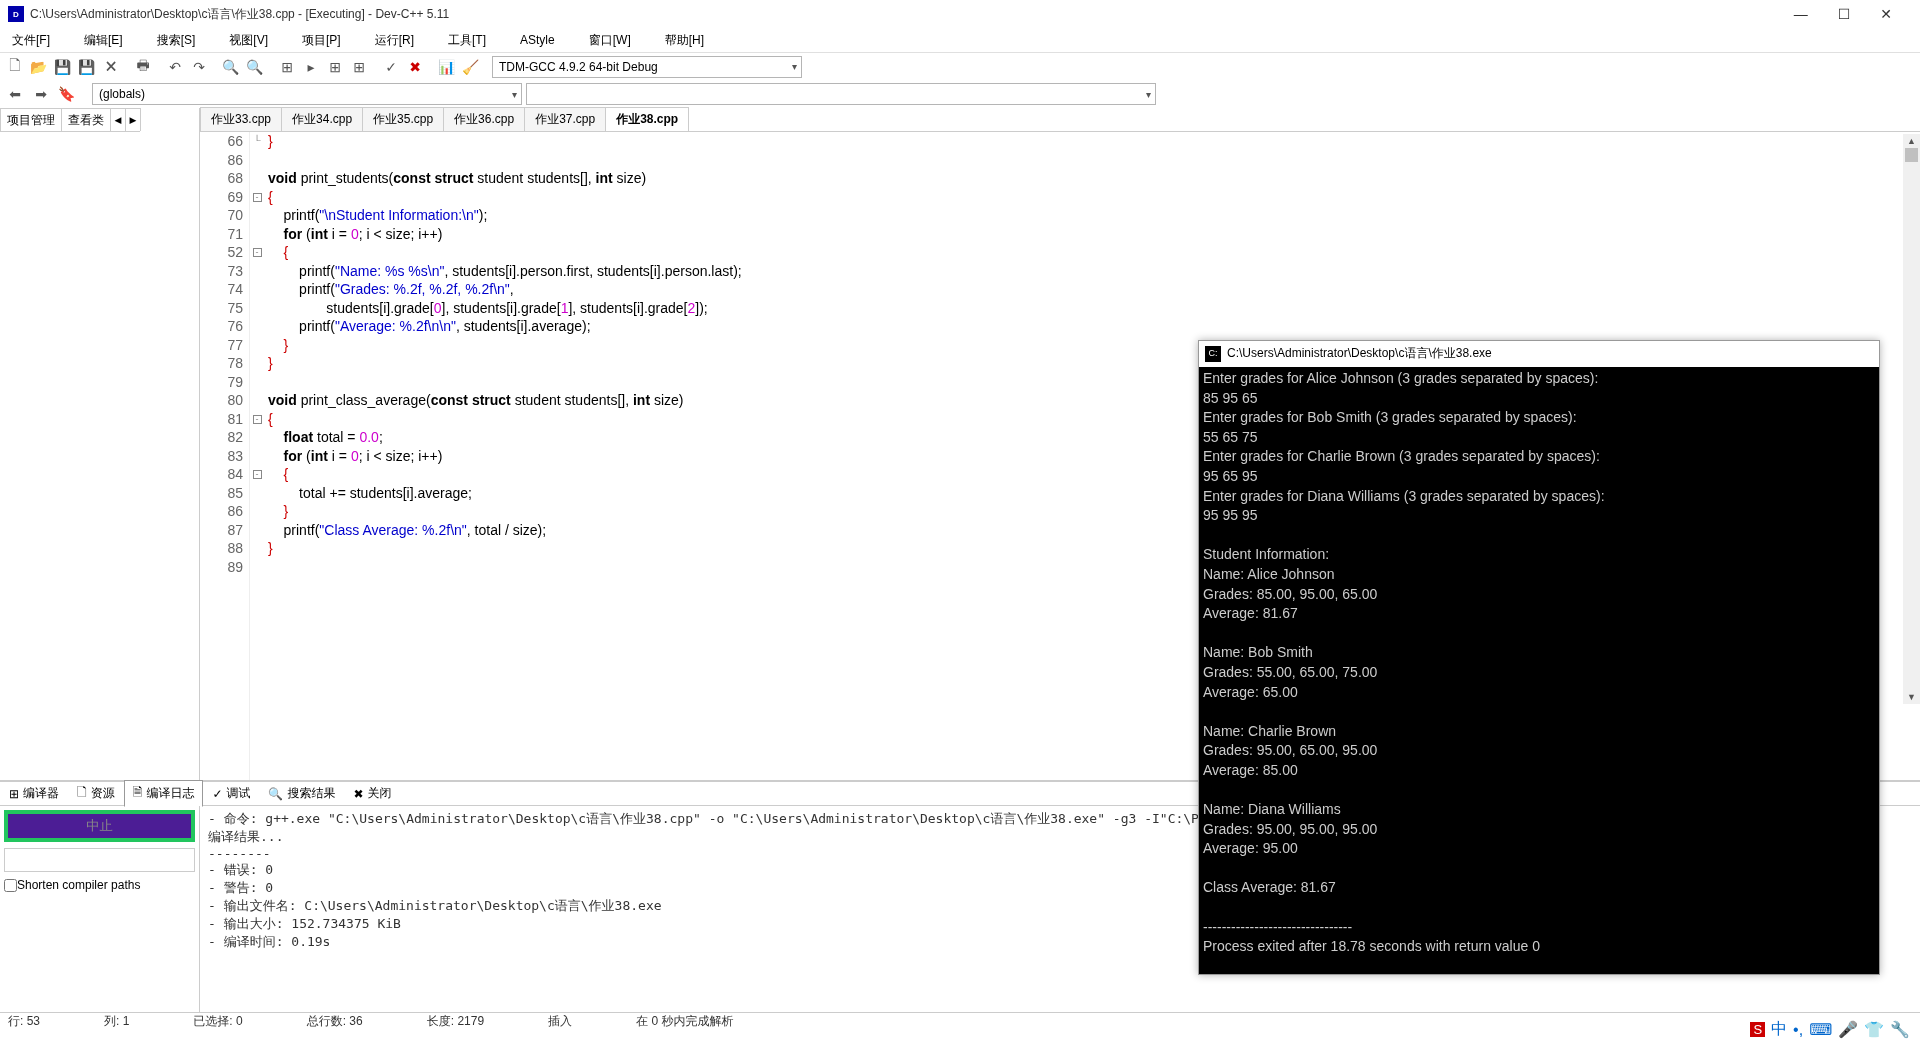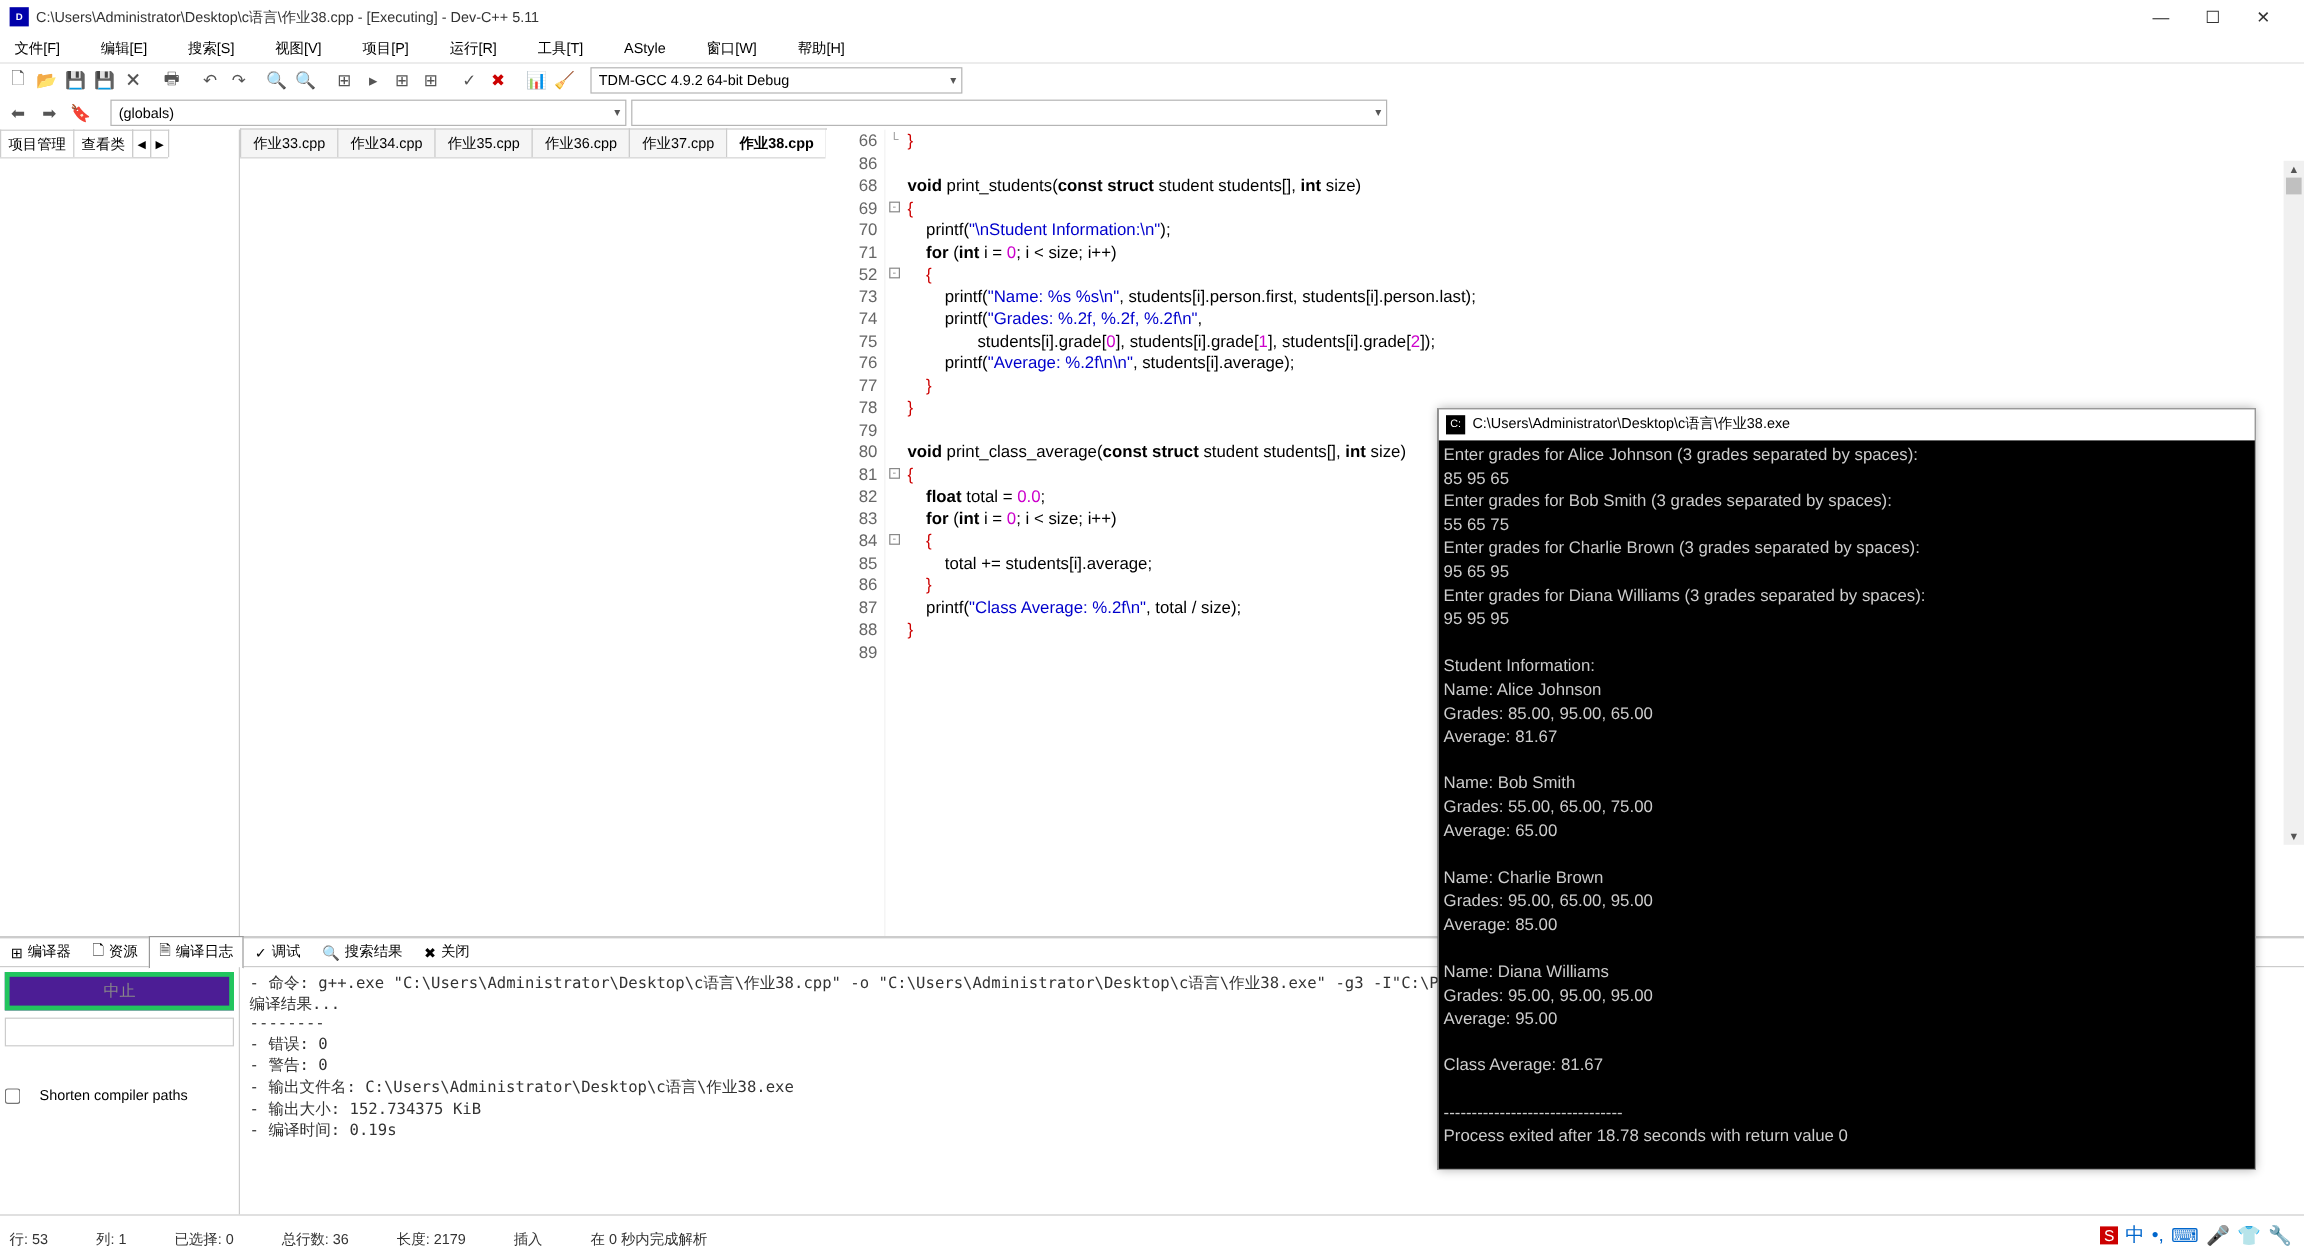--- a/index.html
+++ b/index.html
@@ -14,21 +14,21 @@
 .tbtn { width: 22px; height: 22px; border: 1px solid transparent; display: inline-flex; align-items: center; justify-content: center; font-size: 14px; color: #555; }
 .tsep { width: 6px; }
 .combo { height: 22px; border: 1px solid #b5b5b5; background: #fff; font-size: 12px; display: inline-flex; align-items: center; padding: 0 6px; position: relative; }
 .combo::after { content: "▾"; position: absolute; right: 4px; color: #555; font-size: 10px; }
 .toolbar2 { height: 28px; display: flex; align-items: center; padding: 2px 4px; gap: 4px; }
 .mainrow { display: flex; height: calc(100% - 28px - 24px - 28px - 28px - 232px - 30px); }
 .leftpanel { width: 200px; border-right: 1px solid #ccc; display: flex; flex-direction: row; }
 .lptabs { display: flex; border-bottom: 1px solid #ccc; height: 24px; align-items: stretch; font-size: 12px; }
 .lptab { padding: 2px 6px; border: 1px solid #ccc; border-bottom: none; margin-right: -1px; background: #fff; display: flex; align-items: center; }
 .lparrow { width: 16px; display: flex; align-items: center; justify-content: center; border: 1px solid #ccc; border-bottom: none; margin-right: -1px; font-size: 9px; }
-.editorcol { flex: 1; display: flex; min-width: 0; }
+.editorcol { flex: 1; display: flex; flex-direction: column; min-width: 0; }
 .filetabs { display: flex; height: 24px; border-bottom: 1px solid #ccc; align-items: flex-end; font-size: 12px; }
 .filetab { padding: 3px 10px; border: 1px solid #ccc; border-bottom: none; margin-right: -1px; background: #f5f5f5; }
 .filetab.active { background: #fff; font-weight: bold; }
 .codearea { flex: 1; display: flex; overflow: hidden; font-family: Consolas, "Courier New", monospace; font-size: 14px; line-height: 18.5px; }
 .gutter { width: 50px; text-align: right; padding-right: 6px; color: #666; background: #fff; border-right: 1px solid #eee; }
 .gutter div { height: 18.5px; }
 .fold { width: 14px; background: #fff; }
 .fold div { height: 18.5px; text-align: center; font-size: 10px; color: #888; position: relative; }
 .foldbox { display: inline-block; width: 9px; height: 9px; border: 1px solid #888; line-height: 7px; font-size: 9px; text-align: center; margin-top: 4px; }
 .codetext { flex: 1; padding-left: 4px; white-space: pre; overflow: hidden; }
@@ -38,23 +38,23 @@
 .num { color: #cc00cc; }
 .brace { color: #cc0000; }
 .bottom { height: 232px; border-top: 2px solid #ccc; display: flex; flex-direction: column; }
 .btabs { display: flex; height: 24px; align-items: center; border-bottom: 1px solid #ccc; font-size: 12px; }
 .btab { padding: 2px 8px; display: flex; align-items: center; gap: 4px; border: 1px solid transparent; }
 .btab.active { border: 1px solid #999; border-bottom-color: #fff; background: #fff; }
 .bcontent { flex: 1; display: flex; }
 .bleft { width: 200px; border-right: 1px solid #ccc; padding: 4px; display: flex; flex-direction: column; gap: 6px; }
 .bleft button { height: 32px; background: #4c1d95; border: 4px solid #22c55e; color: #888; }
 .bleft input[type=text] { height: 24px; border: 1px solid #ccc; background: #fff; }
-.bleft label { font-size: 12px; display: flex; align-items: center; gap: 16px; margin-top: 28px; }
+.bleft label { font-size: 12px; display: flex; align-items: center; gap: 0; }
 .blog { flex: 1; font-family: Consolas, monospace; font-size: 13px; padding: 4px 8px; white-space: pre-wrap; color: #333; overflow: auto; }
-.statusbar { height: 30px; border-top: 1px solid #ccc; display: flex; align-items: flex-end; font-size: 12px; padding: 0 8px; gap: 40px; color: #333; }
+.statusbar { height: 30px; border-top: 1px solid #ccc; display: flex; align-items: flex-start; font-size: 12px; padding: 0 8px; gap: 64px; color: #333; }
 .statusbar span { white-space: nowrap; }
 .console { position: absolute; top: 340px; left: 1198px; width: 682px; height: 635px; background: #000; color: #ccc; font-family: Consolas, "Courier New", monospace; font-size: 14px; border: 1px solid #999; box-shadow: 0 0 8px rgba(0,0,0,0.3); display: flex; flex-direction: column; line-height: 19.6px; }
 .console-title { height: 26px; background: #fff; color: #000; display: flex; align-items: center; padding: 0 6px; font-family: "Segoe UI", sans-serif; font-size: 12px; }
 .console-title .cicon { width: 16px; height: 16px; background: #000; margin-right: 6px; display: inline-flex; align-items: center; justify-content: center; color: #fff; font-size: 9px; }
 .console-body { flex: 1; padding: 2px 4px; overflow: hidden; white-space: pre; }
 .tray { position: absolute; bottom: 2px; right: 10px; display: flex; gap: 6px; align-items: center; }
 .tray span { font-size: 16px; }
 .scrollv { position: absolute; right: 0; top: 134px; width: 17px; height: 570px; background: #f0f0f0; }
 .scrollv .thumb { position: absolute; left: 2px; width: 13px; top: 14px; height: 14px; background: #c0c0c0; border-radius: 0; }
 .scrollv .arr { position: absolute; left: 0; width: 17px; height: 14px; text-align: center; font-size: 9px; color: #555; line-height: 14px; }

